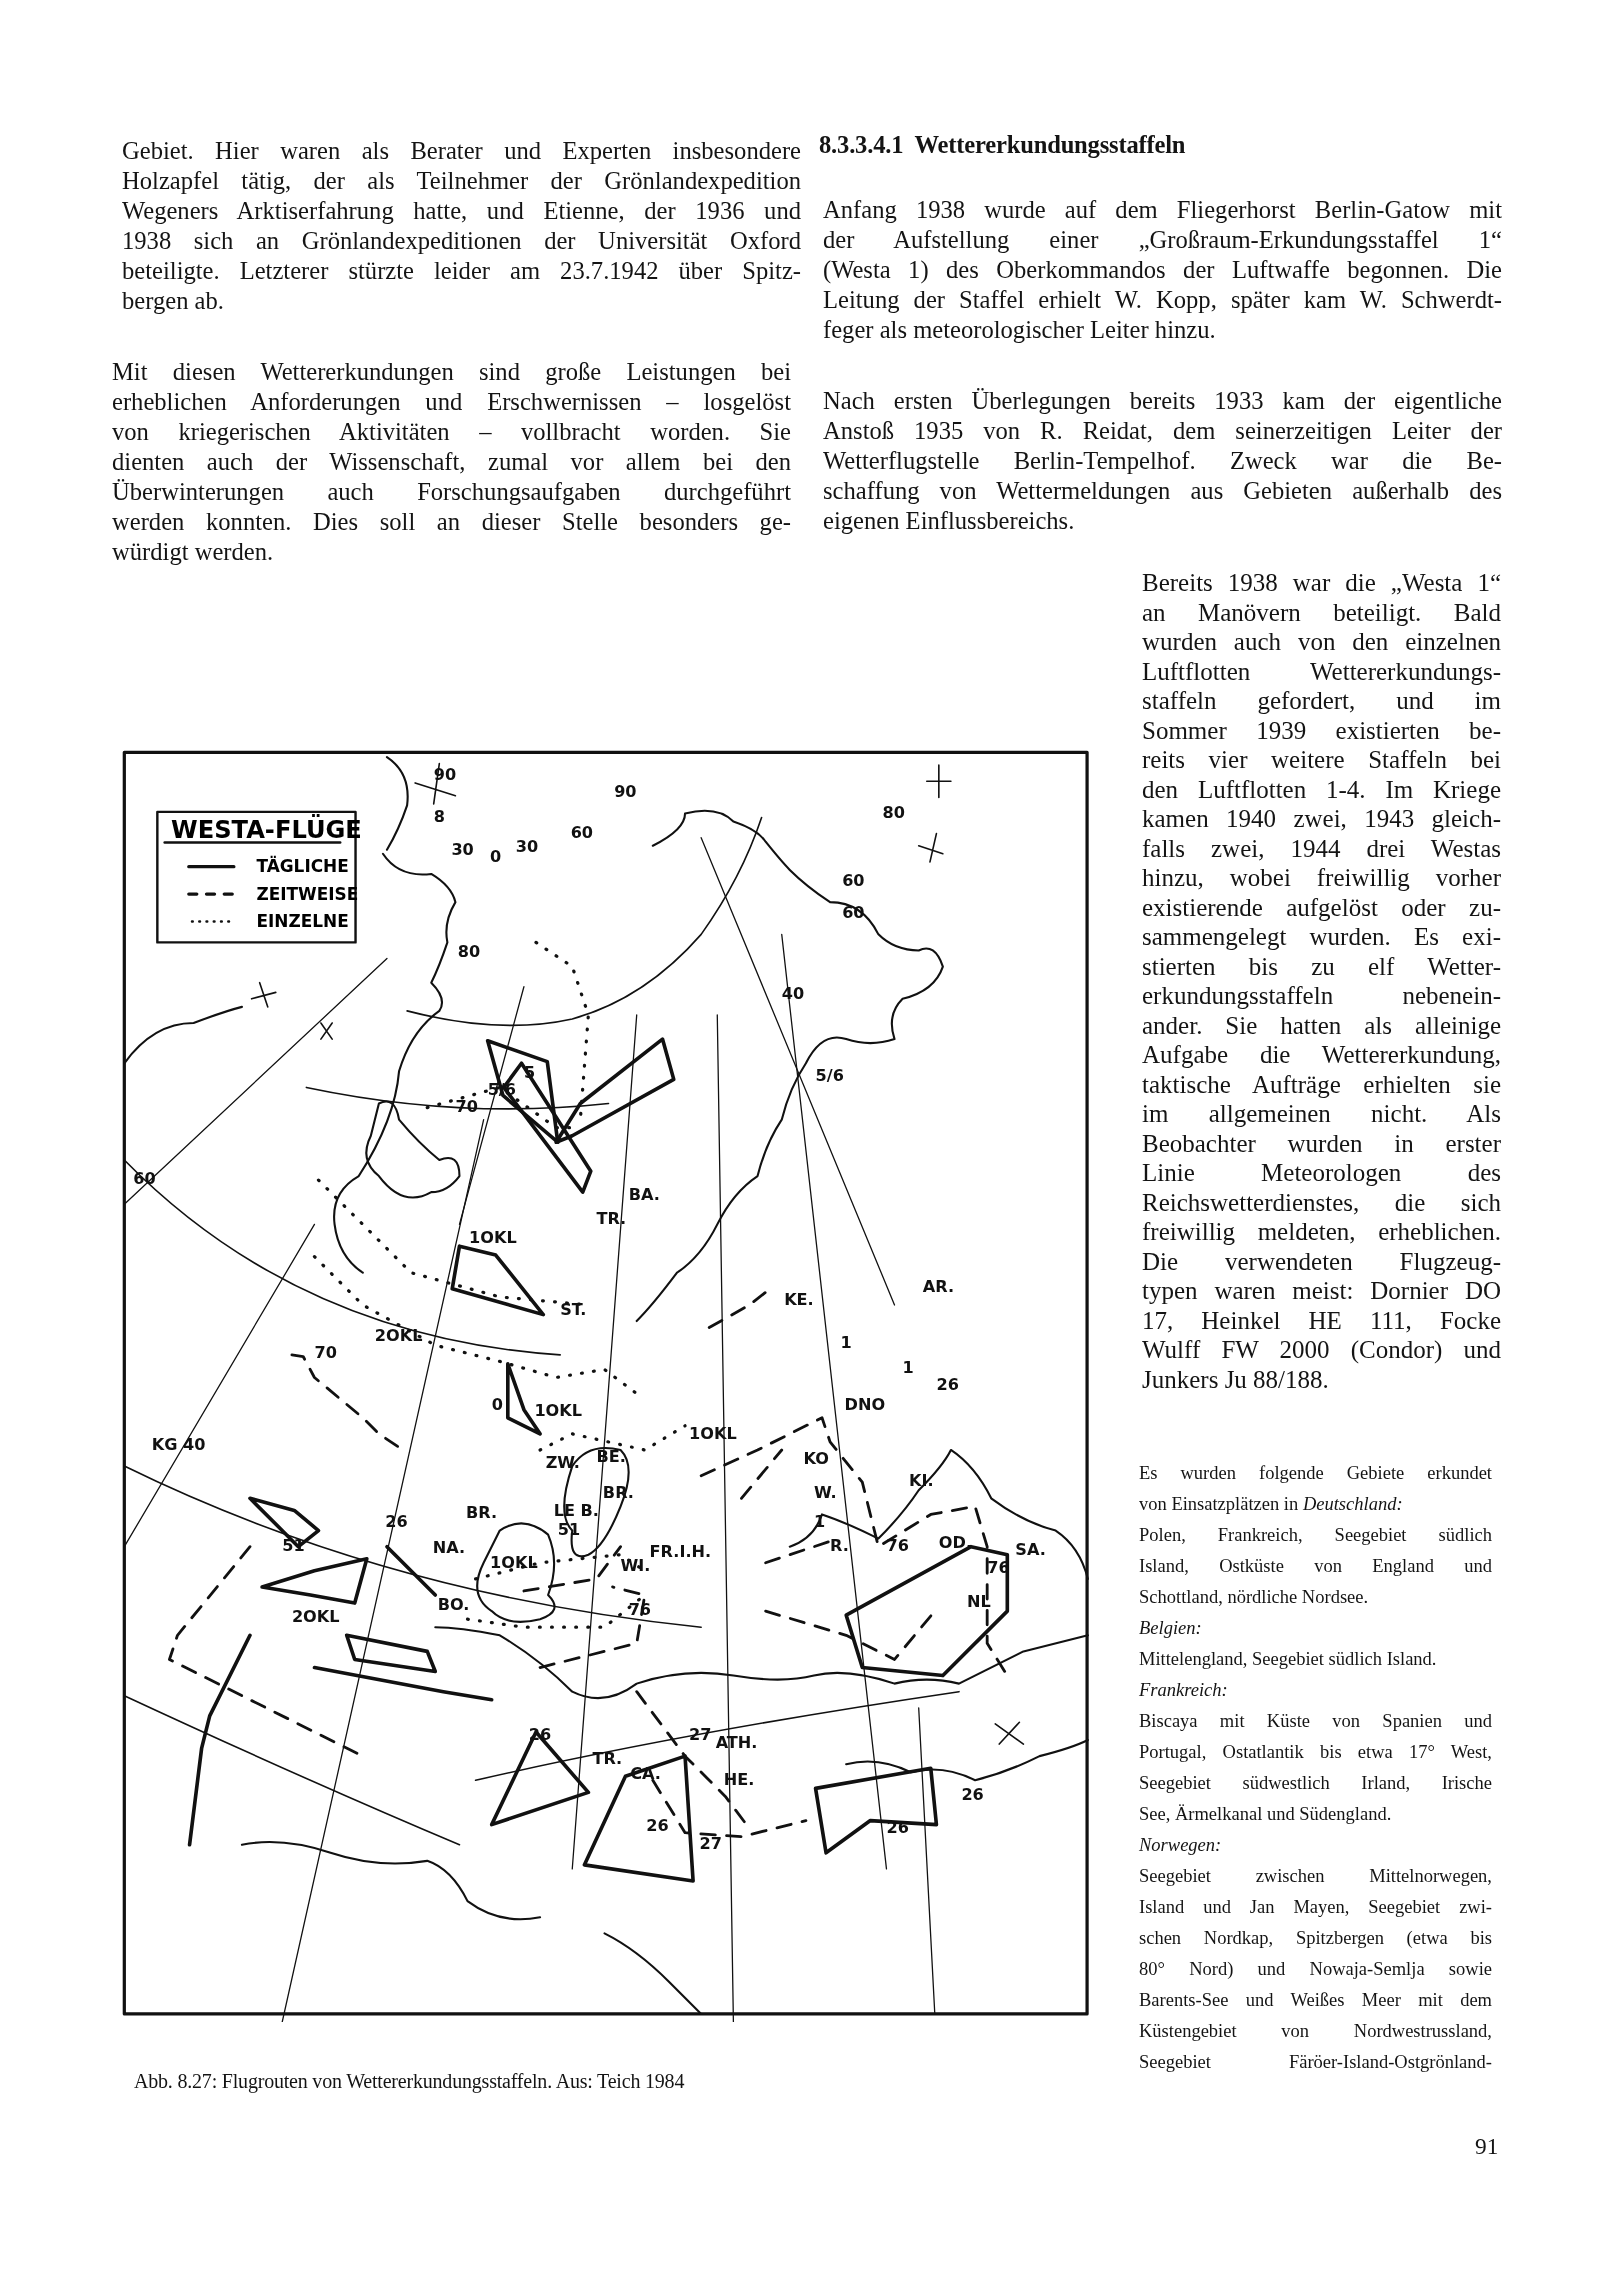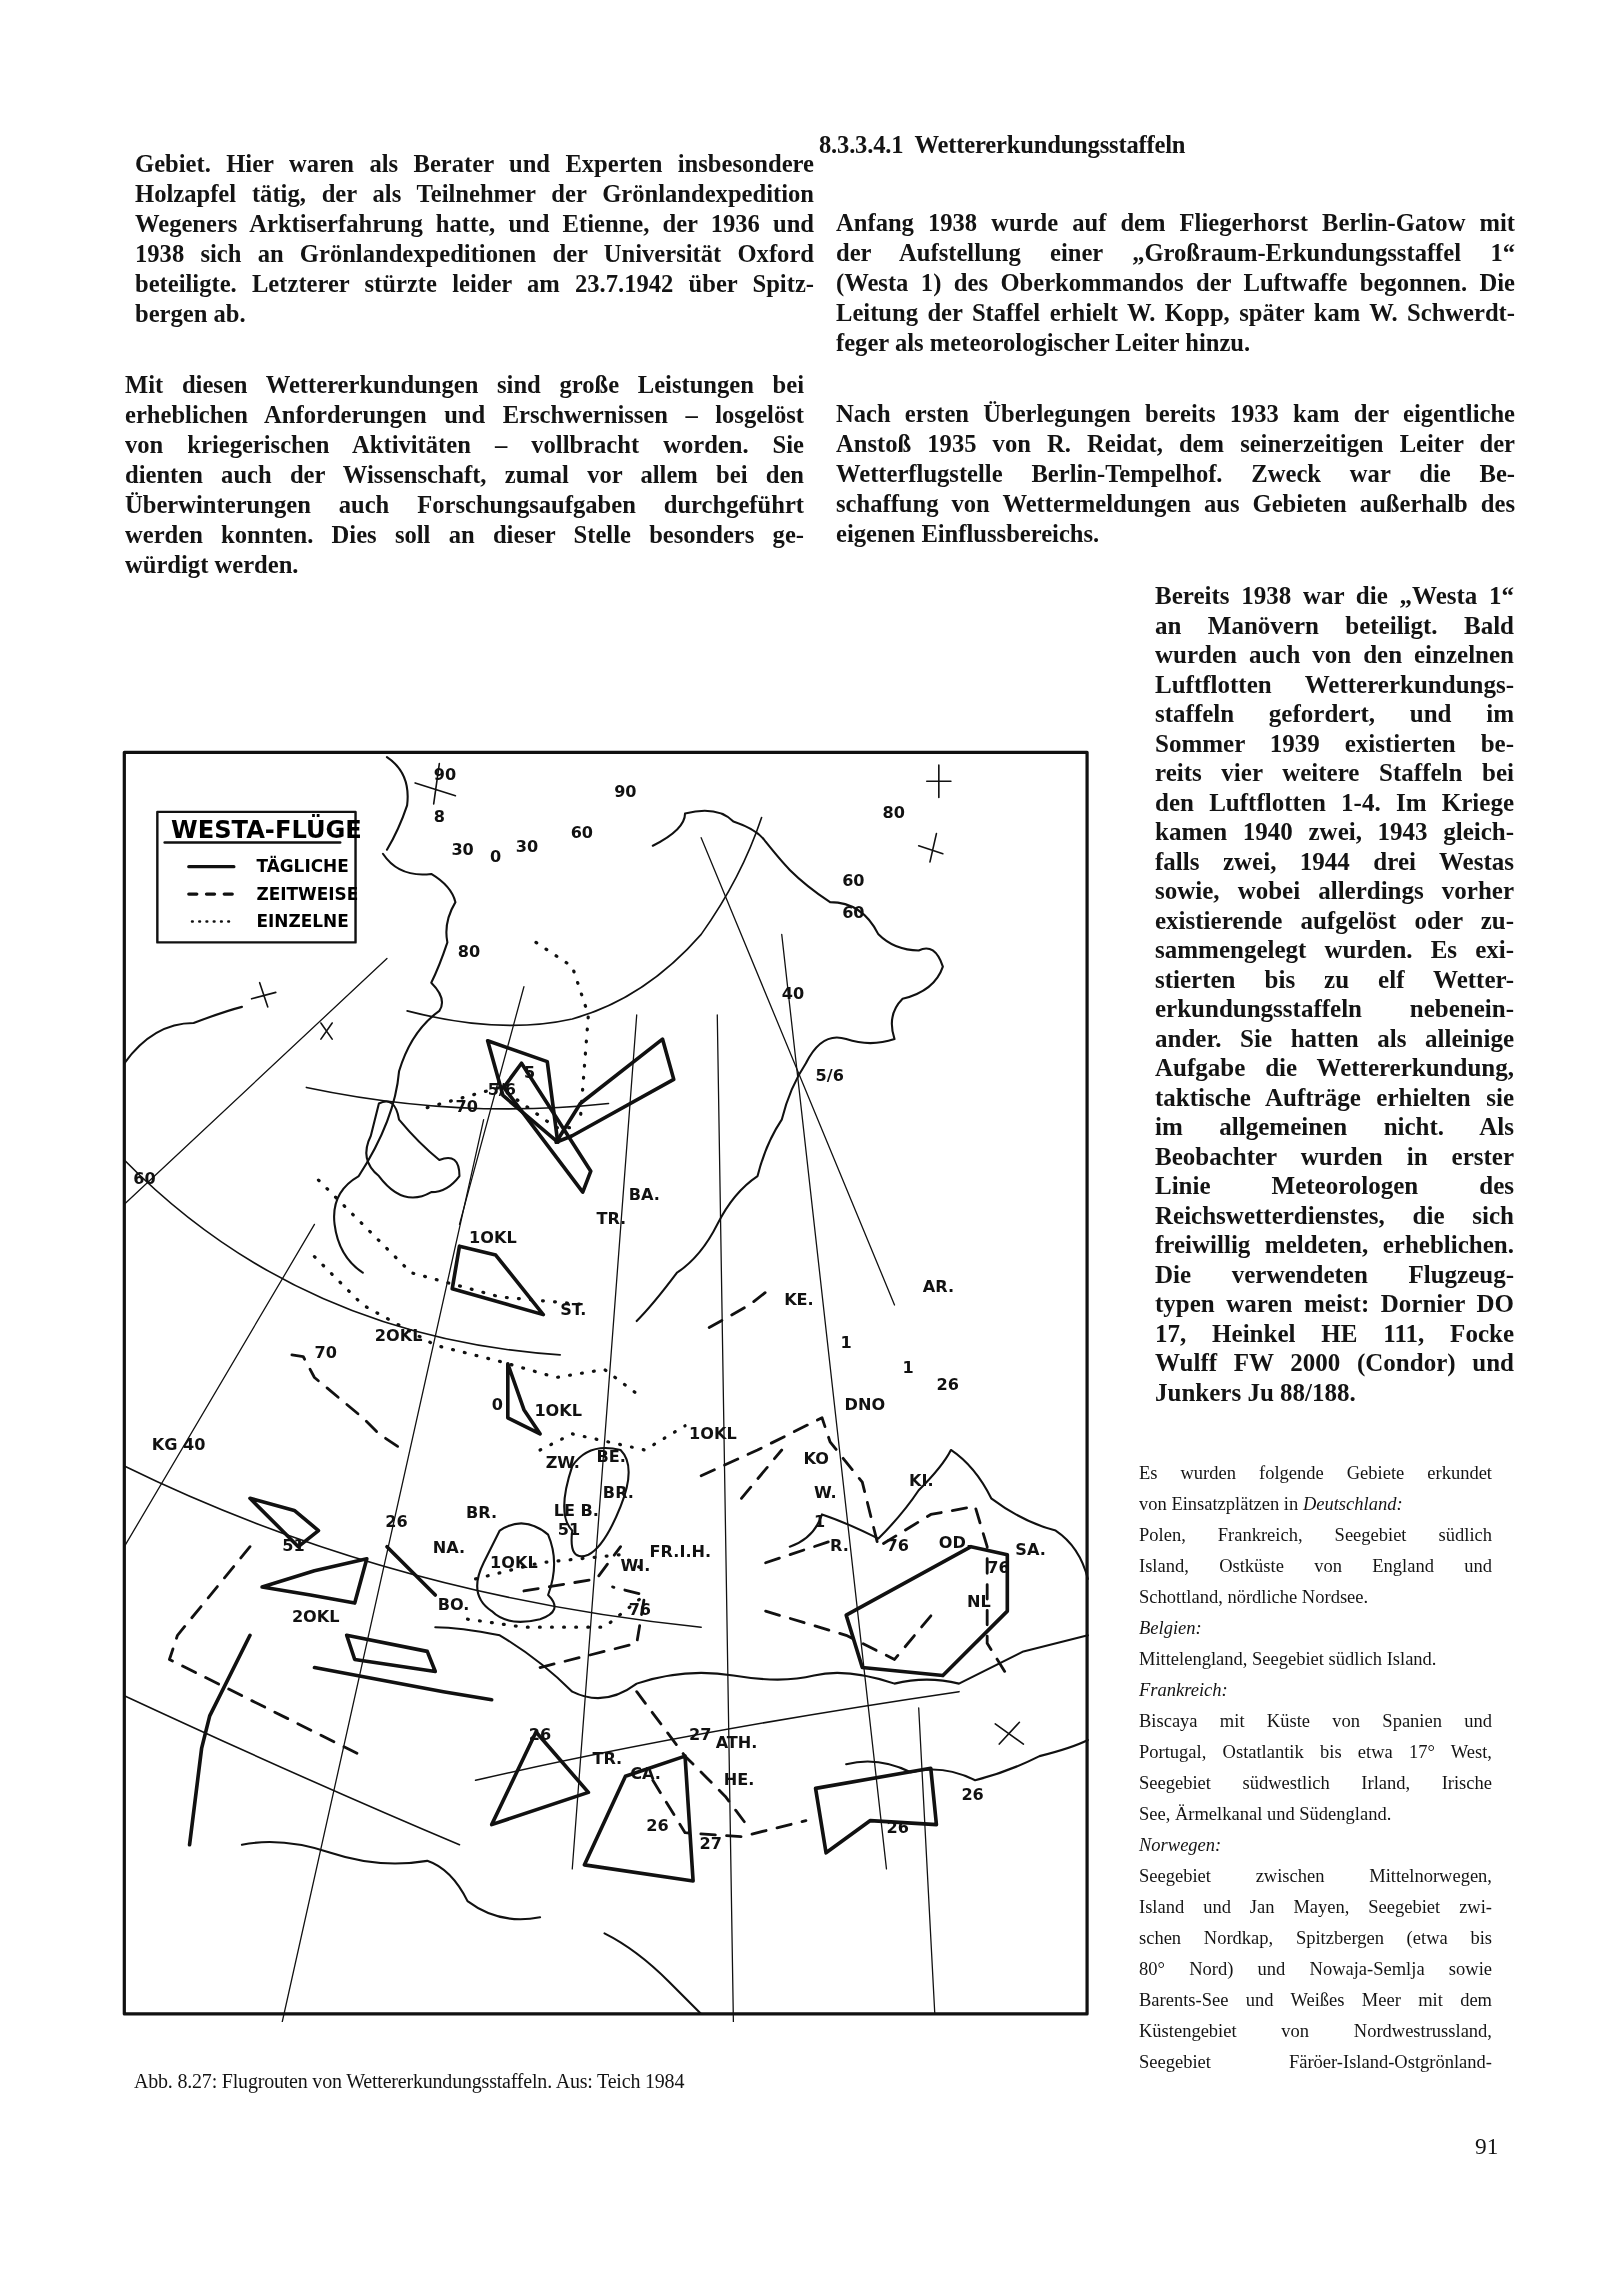--- a/index.html
+++ b/index.html
@@ -1,19 +1,19 @@
 <!DOCTYPE html>
 <html style="font-size:13px"><head>
 <meta charset="utf-8">
 <style>
   html, body { margin: 0; padding: 0; background: #ffffff; }
   body { width: 1611px; height: 2295px; position: relative; overflow: hidden;
          font-family: "Liberation Serif", "DejaVu Serif", serif; color: #141414; }
-  .p { position: absolute; margin: 17px; font-size: 24.6px; line-height: 30px;
-       text-align: justify; text-align-last: left; hyphens: none; font-weight: bold; }
+  .p { position: absolute; margin: 4px; font-size: 24.6px; line-height: 30px;
+       text-align: justify; text-align-last: left; hyphens: none; }
   .p .ln { display: block; text-align: justify; text-align-last: justify; white-space: nowrap; }
   .p .ln.last { text-align-last: left; }
   #left-p1 { left: 118px; top: 132px; width: 679px; }
   #left-p2 { left: 108px; top: 353px; width: 679px; }
   #heading { position: absolute; left: 819px; top: 131px; font-size: 24.6px; font-weight: bold; margin: 0; letter-spacing: -0.2px; }
   #heading .num { margin-right: 11.3px; }
   #right-p1 { left: 819px; top: 191px; width: 679px; }
   #right-p2 { left: 819px; top: 382px; width: 679px; }
   #narrow-p { left: 1138px; top: 564px; width: 359px; font-size: 25px; line-height: 29.5px; }
   #areas { position: absolute; left: 1139px; top: 1458px; width: 353px; font-size: 18.5px; line-height: 31px; margin: 0; }
@@ -69,21 +69,21 @@
     <span class="ln">Bereits 1938 war die „Westa 1“</span>
     <span class="ln">an Manövern beteiligt. Bald</span>
     <span class="ln">wurden auch von den einzelnen</span>
     <span class="ln">Luftflotten Wettererkundungs-</span>
     <span class="ln">staffeln gefordert, und im</span>
     <span class="ln">Sommer 1939 existierten be-</span>
     <span class="ln">reits vier weitere Staffeln bei</span>
     <span class="ln">den Luftflotten 1-4. Im Kriege</span>
     <span class="ln">kamen 1940 zwei, 1943 gleich-</span>
     <span class="ln">falls zwei, 1944 drei Westas</span>
-    <span class="ln">sowie, wobei allerdings vorher</span>
+    <span class="ln">hinzu, wobei freiwillig vorher</span>
     <span class="ln">existierende aufgelöst oder zu-</span>
     <span class="ln">sammengelegt wurden. Es exi-</span>
     <span class="ln">stierten bis zu elf Wetter-</span>
     <span class="ln">erkundungsstaffeln nebenein-</span>
     <span class="ln">ander. Sie hatten als alleinige</span>
     <span class="ln">Aufgabe die Wettererkundung,</span>
     <span class="ln">taktische Aufträge erhielten sie</span>
     <span class="ln">im allgemeinen nicht. Als</span>
     <span class="ln">Beobachter wurden in erster</span>
     <span class="ln">Linie Meteorologen des</span>

